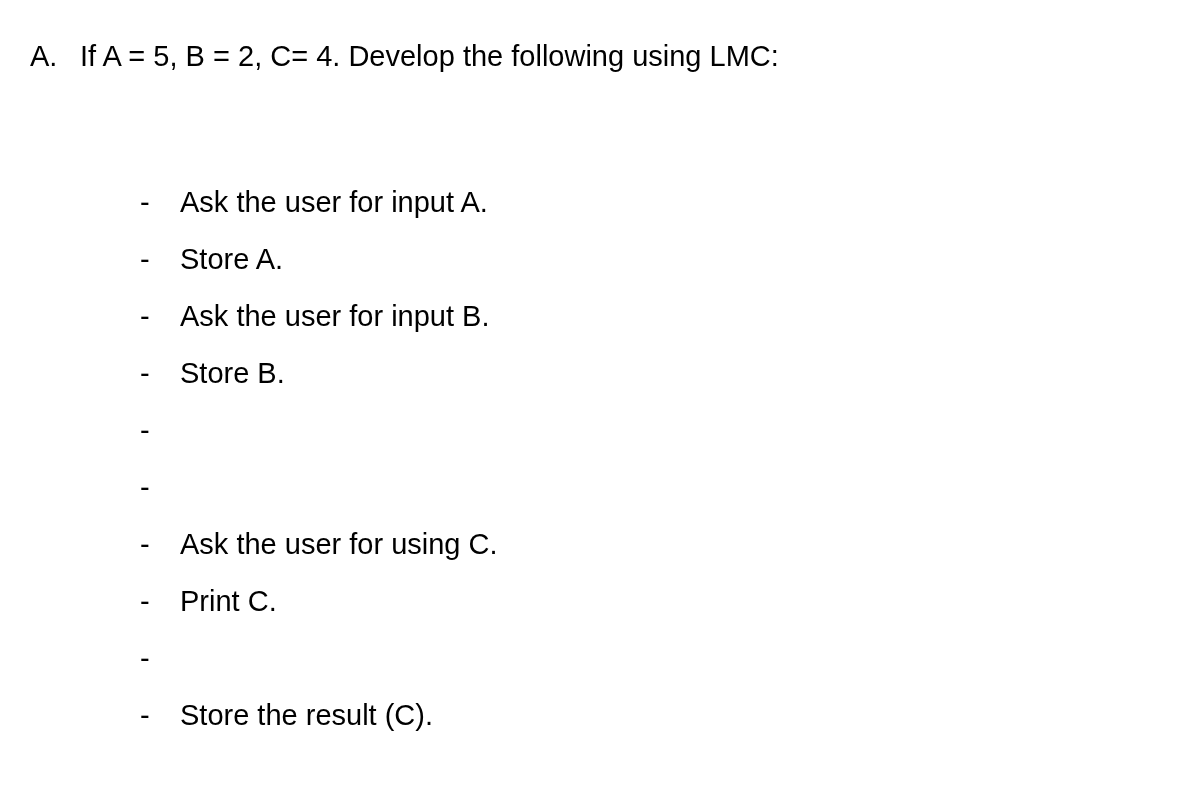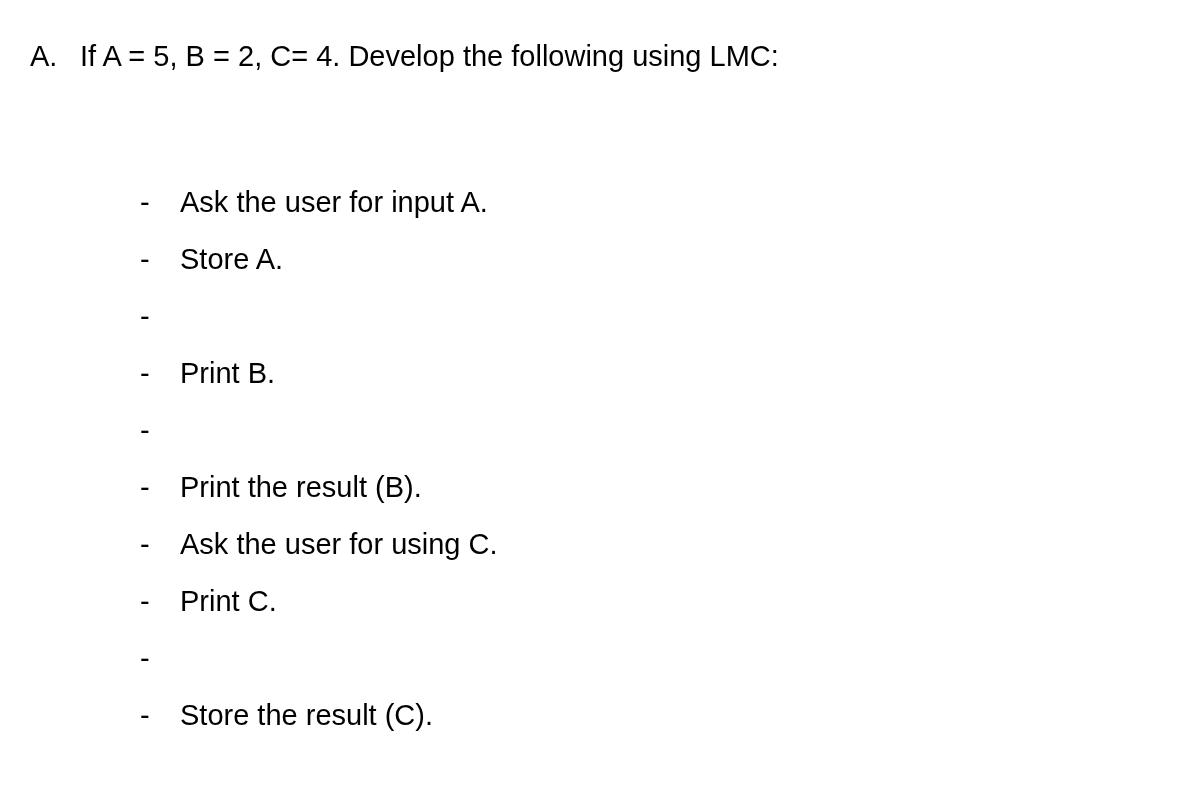--- a/index.html
+++ b/index.html
@@ -58,31 +58,31 @@
   <div class="list-row">
     <span class="bullet">-</span>
     <span class="item-text">Ask the user for input A.</span>
   </div>
   <div class="list-row">
     <span class="bullet">-</span>
     <span class="item-text">Store A.</span>
   </div>
   <div class="list-row">
     <span class="bullet">-</span>
+    <span class="item-text">Ask the user for input B.</span>
   </div>
   <div class="list-row">
     <span class="bullet">-</span>
-    <span class="item-text">Print B.</span>
+    <span class="item-text">Store B.</span>
   </div>
   <div class="list-row">
     <span class="bullet">-</span>
   </div>
   <div class="list-row">
     <span class="bullet">-</span>
-    <span class="item-text">Print the result (B).</span>
   </div>
   <div class="list-row">
     <span class="bullet">-</span>
     <span class="item-text">Ask the user for using C.</span>
   </div>
   <div class="list-row">
     <span class="bullet">-</span>
     <span class="item-text">Print C.</span>
   </div>
   <div class="list-row">

